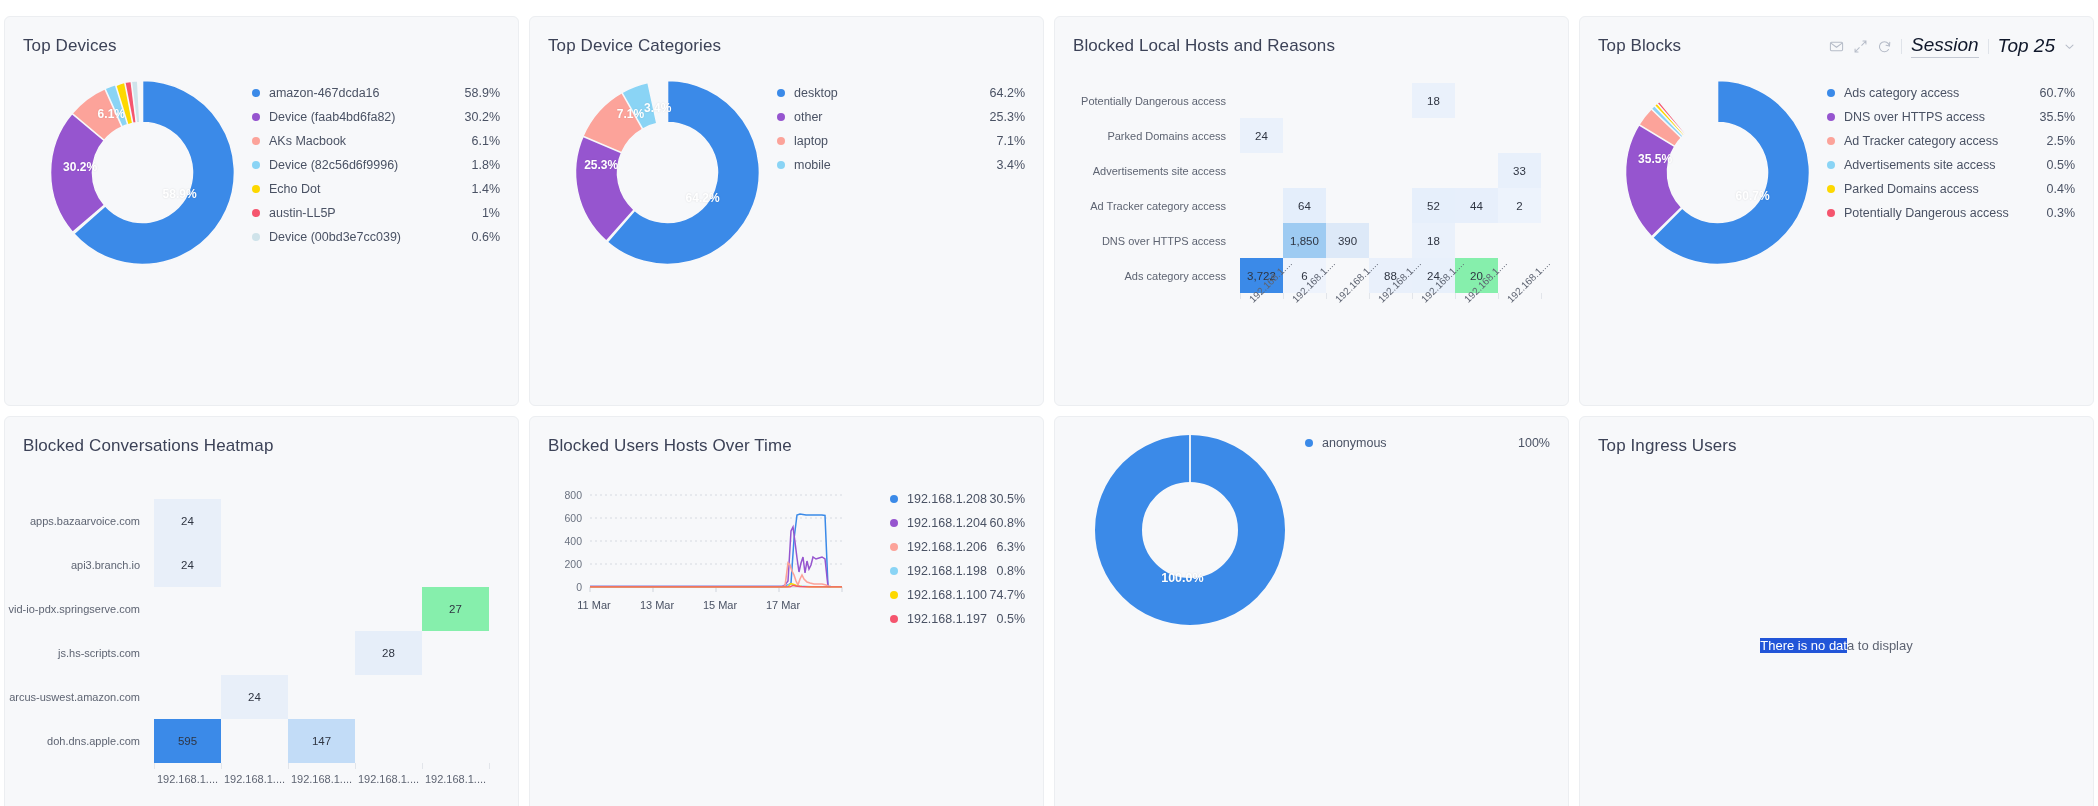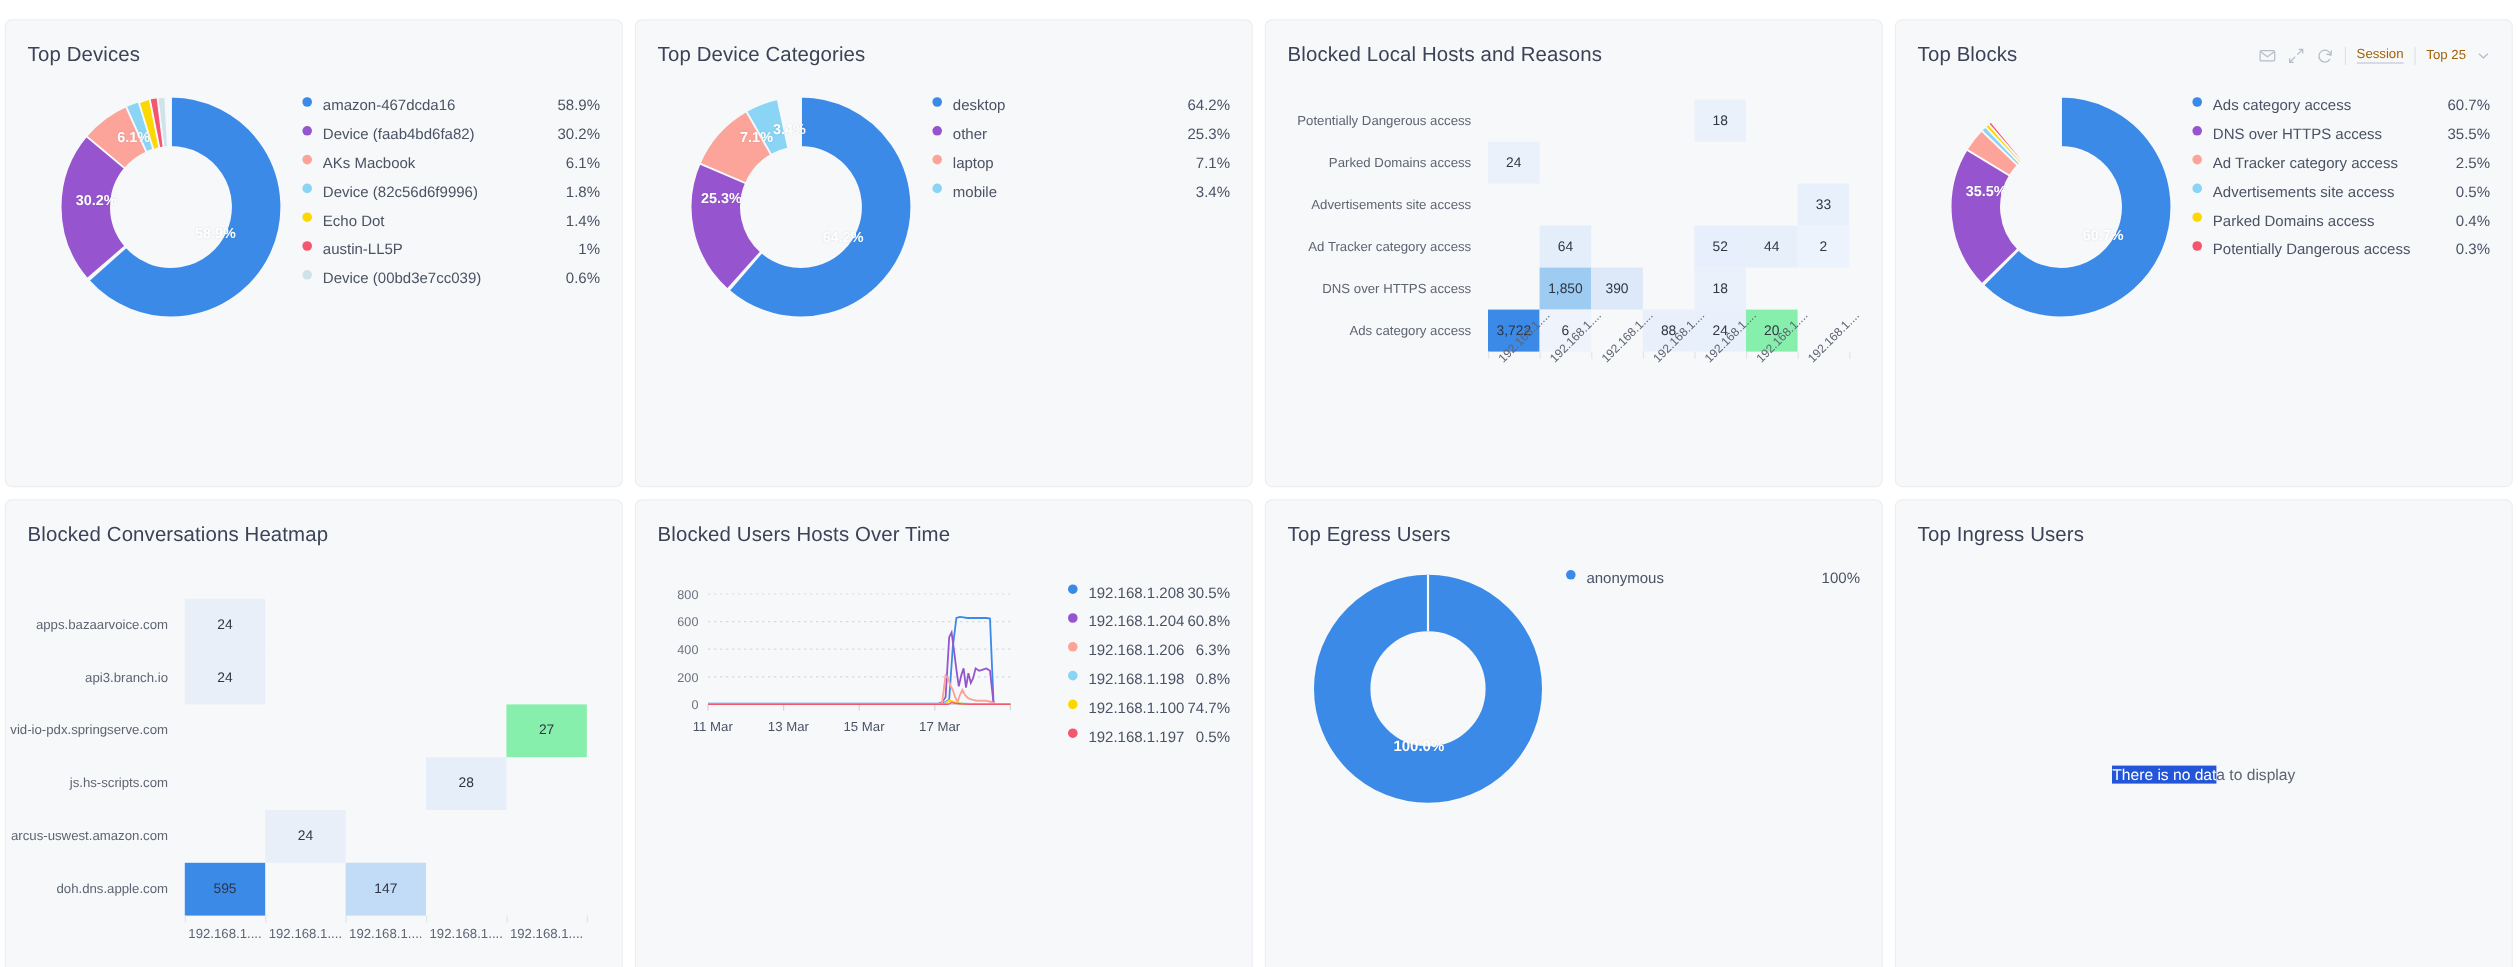--- a/index.html
+++ b/index.html
@@ -38,36 +38,36 @@
     font-weight: 400;
     letter-spacing: 0.1px;
     white-space: nowrap;
   }
   
   .toolbar { display: flex; align-items: center; gap: 9px; color: #b6bcc8; }
   .toolbar svg { display: block; }
   .tb-icon { cursor: pointer; line-height: 0; }
   .tb-sep { width: 1px; height: 15px; background: #dfe3e9; }
   .tb-text {
-    font-size: 11px; color: #a16207; cursor: pointer; white-space: nowrap;
+    font-size: 19px; color: #0f172a; cursor: pointer; white-space: nowrap; font-style: italic;
   }
   .tb-text.underlined { border-bottom: 1px solid #c4c9d3; padding-bottom: 1px; }
 
   
   .donut-body { display: flex; padding: 6px 18px 0 18px; height: 320px; }
   .donut-wrap { position: relative; flex: 0 0 auto; }
   .donut-wrap svg { display: block; overflow: visible; }
   .slice-label {
     position: absolute; font-size: 12px; font-weight: bold; color: #ffffff;
     text-shadow: 0 0 2px rgba(0,0,0,0.12); white-space: nowrap;
     transform: translate(-50%, -50%); pointer-events: none;
   }
   .legend { flex: 1; padding-left: 12px; padding-top: 14px; }
   .legend-row {
-    display: flex; align-items: flex-start;
+    display: flex; align-items: center;
     font-size: 12.5px; color: #4a5264; height: 24px;
   }
   .legend-dot {
     width: 8px; height: 8px; border-radius: 50%;
     margin-right: 9px; flex: 0 0 8px;
   }
   .legend-name { flex: 1; white-space: nowrap; overflow: hidden; }
   .legend-val { color: #4a5264; text-align: right; white-space: nowrap; }
 
   
@@ -524,23 +524,20 @@
         <div class="legend-row" style="height:24px">
             <span class="legend-dot" style="background:#f5556e"></span>
             <span class="legend-name">192.168.1.197</span>
             <span class="legend-val">0.5%</span>
           </div>
       </div>
     </div>
   </div>
 
   <div class="panel">
-    <div class="panel-header">
-      <div class="panel-title">Top Egress Users</div>
-    </div>
     <div class="donut-body" style="padding-top:12px;">
       <div class="donut-wrap" style="width:190px;height:190px;margin-left:22px;margin-top:6px;">
         <svg width="190" height="190" viewBox="0 0 190 190">
           <g transform="translate(95,95)">
             <circle r="71.5" fill="none" stroke="#3b8ae8" stroke-width="47"></circle>
             <line x1="0" y1="-95" x2="0" y2="-48" stroke="#f7f8fa" stroke-width="1.8"></line>
           </g>
         </svg>
         <span class="slice-label" style="left:46%;top:75%;font-size:12.5px;">100.0%</span>
       </div>

